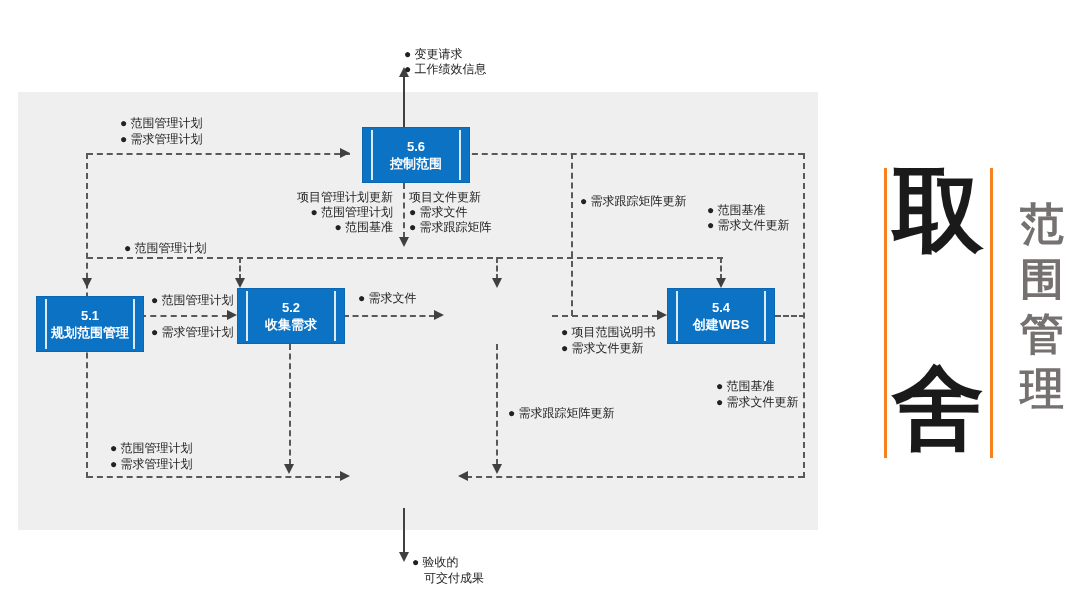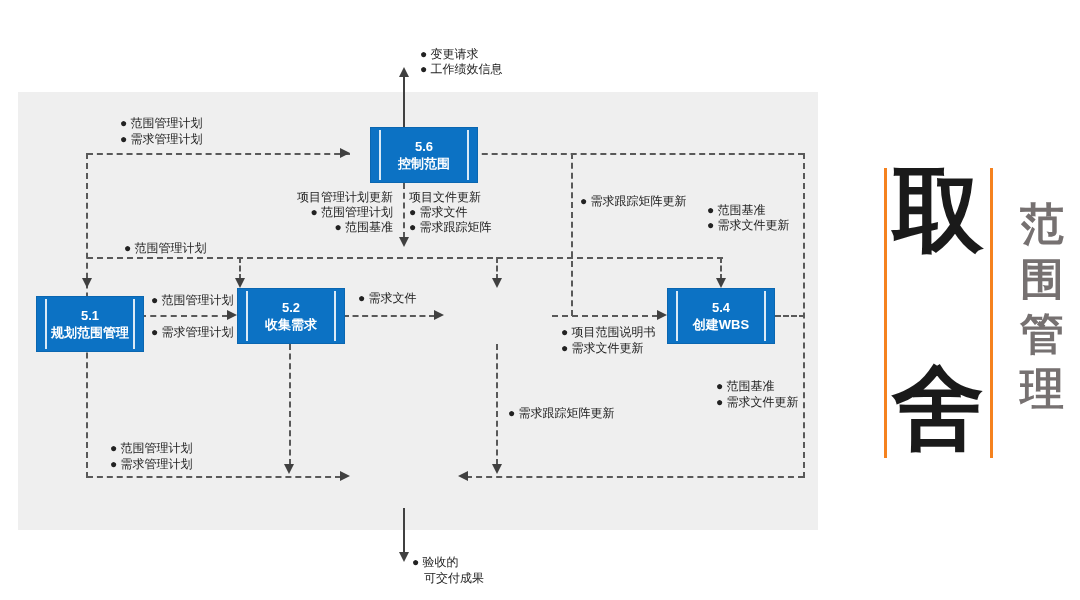--- a/index.html
+++ b/index.html
@@ -98,28 +98,28 @@
     <div class="sep sr"></div>
     <div>5.2</div>
     <div>收集需求</div>
   </div>
   <div class="pbox" style="left:667px;top:288px;">
     <div class="sep sl"></div>
     <div class="sep sr"></div>
     <div>5.4</div>
     <div>创建WBS</div>
   </div>
-  <div class="pbox" style="left:370px;top:127px;">
+  <div class="pbox" style="left:362px;top:127px;">
     <div class="sep sl"></div>
     <div class="sep sr"></div>
     <div>5.6</div>
     <div>控制范围</div>
   </div>
 
-  <div class="lbl" style="left:404px;top:47px;margin-left:16px;">
+  <div class="lbl" style="left:404px;top:47px;">
     <div>● 变更请求</div>
     <div>● 工作绩效信息</div>
   </div>
   <div class="lbl lh16" style="left:120px;top:115px;">
     <div>● 范围管理计划</div>
     <div>● 需求管理计划</div>
   </div>
   <div class="lbl" style="left:297px;top:190px;text-align:right;">
     <div>项目管理计划更新</div>
     <div>● 范围管理计划</div>

